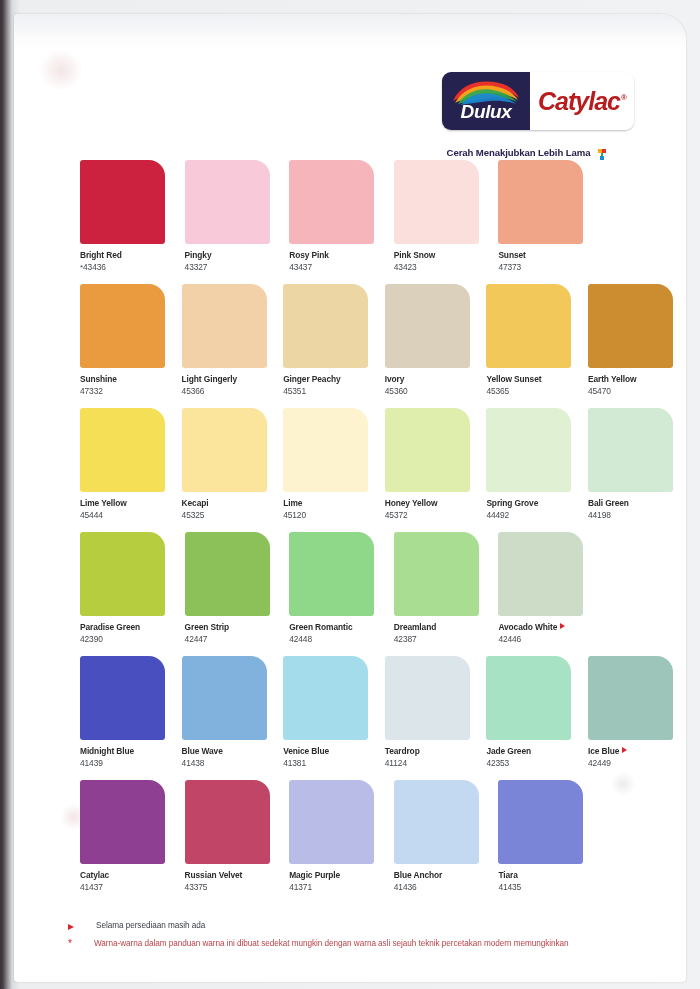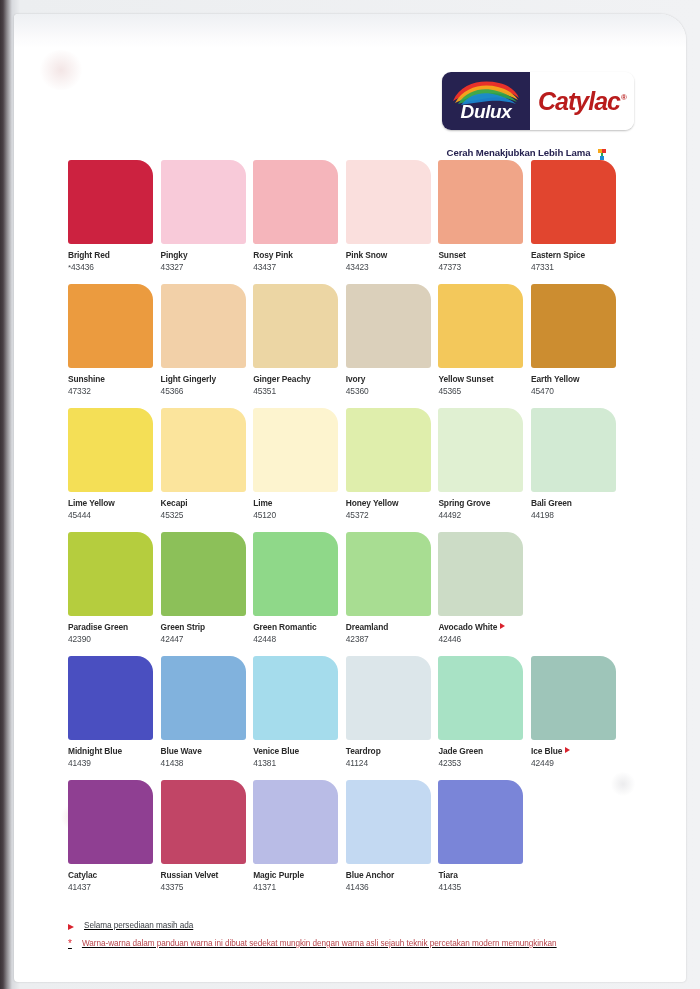--- a/index.html
+++ b/index.html
@@ -129,20 +129,21 @@
     width: 580px;
   }
   .swatch-row {
     display: flex;
     height: 124px;
   }
   .swatch-cell {
     width: 88px;
     margin-right: 4.6px;
     position: relative;
+    margin-left: 12px;
   }
   .swatch-chip {
     width: 85px;
     height: 84px;
     border-radius: 3px 16px 3px 3px;
   }
   .swatch-meta {
     padding-top: 6px;
   }
   .swatch-name {
@@ -176,23 +177,22 @@
   
   #footnotes {
     position: absolute;
     left: 54px;
     top: 906px;
     width: 580px;
   }
   .footnote-row {
     display: flex;
     align-items: center;
-    gap: 10px;
+    gap: 22px;
     margin-bottom: 7px;
-    text-decoration: underline;
   }
   .footnote-bullet-triangle {
     flex: 0 0 auto;
     margin-top: 3px;
     width: 0; height: 0;
     border-left: 6px solid #d9232e;
     border-top: 3.6px solid transparent;
     border-bottom: 3.6px solid transparent;
   }
   .footnote-bullet-star {
@@ -278,27 +278,20 @@
             <div class="swatch-code"><span>43423</span></div>
           </div>
         </div>
         <div class="swatch-cell">
           <div class="swatch-chip" style="background: rgb(240, 165, 136);"></div>
           <div class="swatch-meta">
             <div class="swatch-name">Sunset</div>
             <div class="swatch-code"><span>47373</span></div>
           </div>
         </div>
-        <div class="swatch-cell">
-          <div class="swatch-chip" style="background: rgb(225, 69, 47);"></div>
-          <div class="swatch-meta">
-            <div class="swatch-name">Eastern Spice</div>
-            <div class="swatch-code"><span>47331</span></div>
-          </div>
-        </div>
       </div>
       <div class="swatch-row">
         <div class="swatch-cell">
           <div class="swatch-chip" style="background: rgb(235, 155, 63);"></div>
           <div class="swatch-meta">
             <div class="swatch-name">Sunshine</div>
             <div class="swatch-code"><span>47332</span></div>
           </div>
         </div>
         <div class="swatch-cell">

